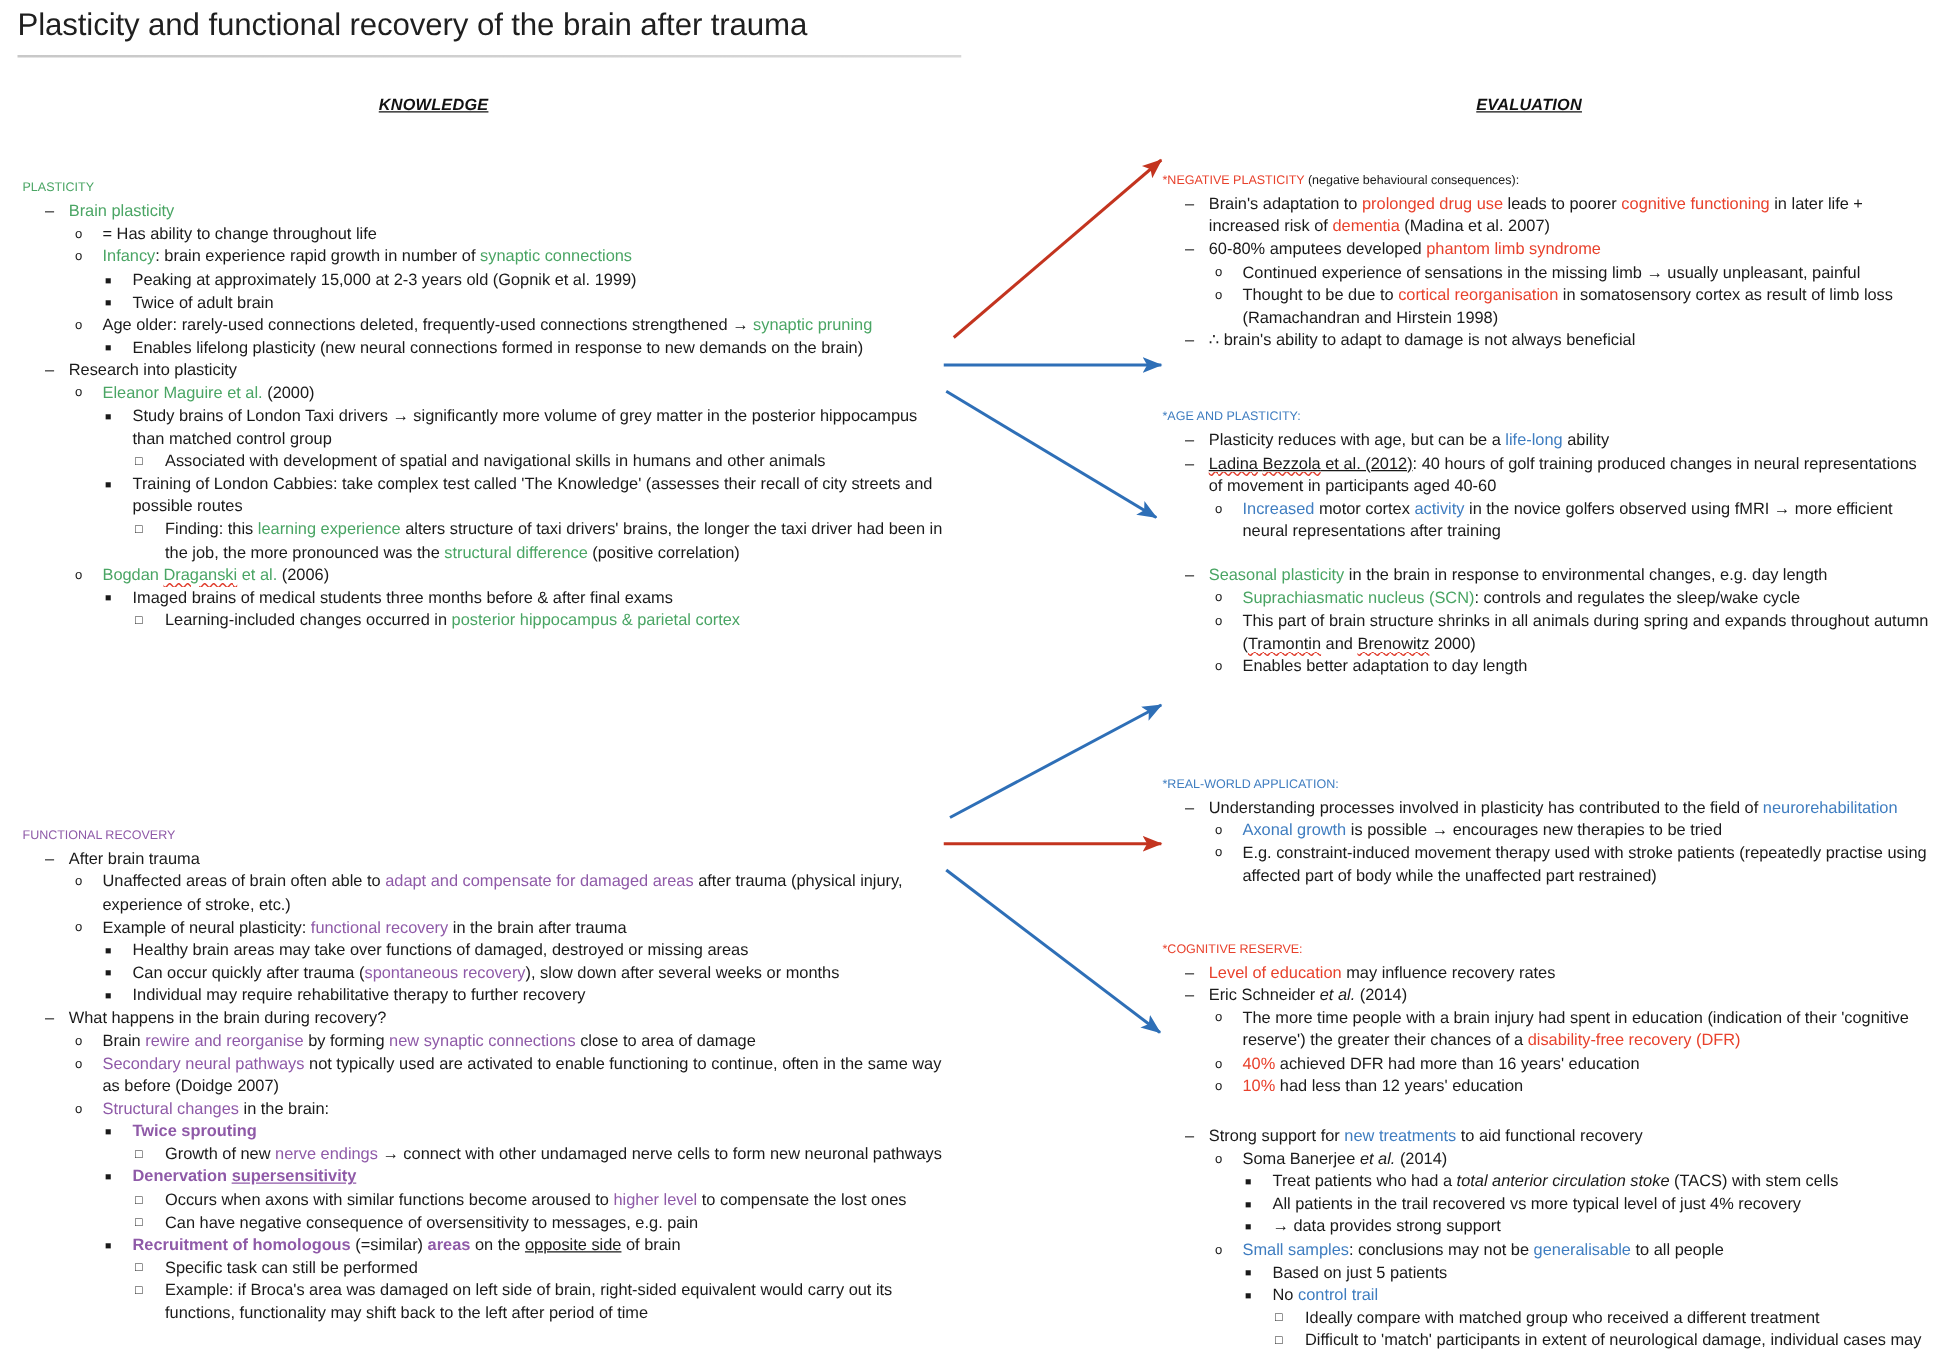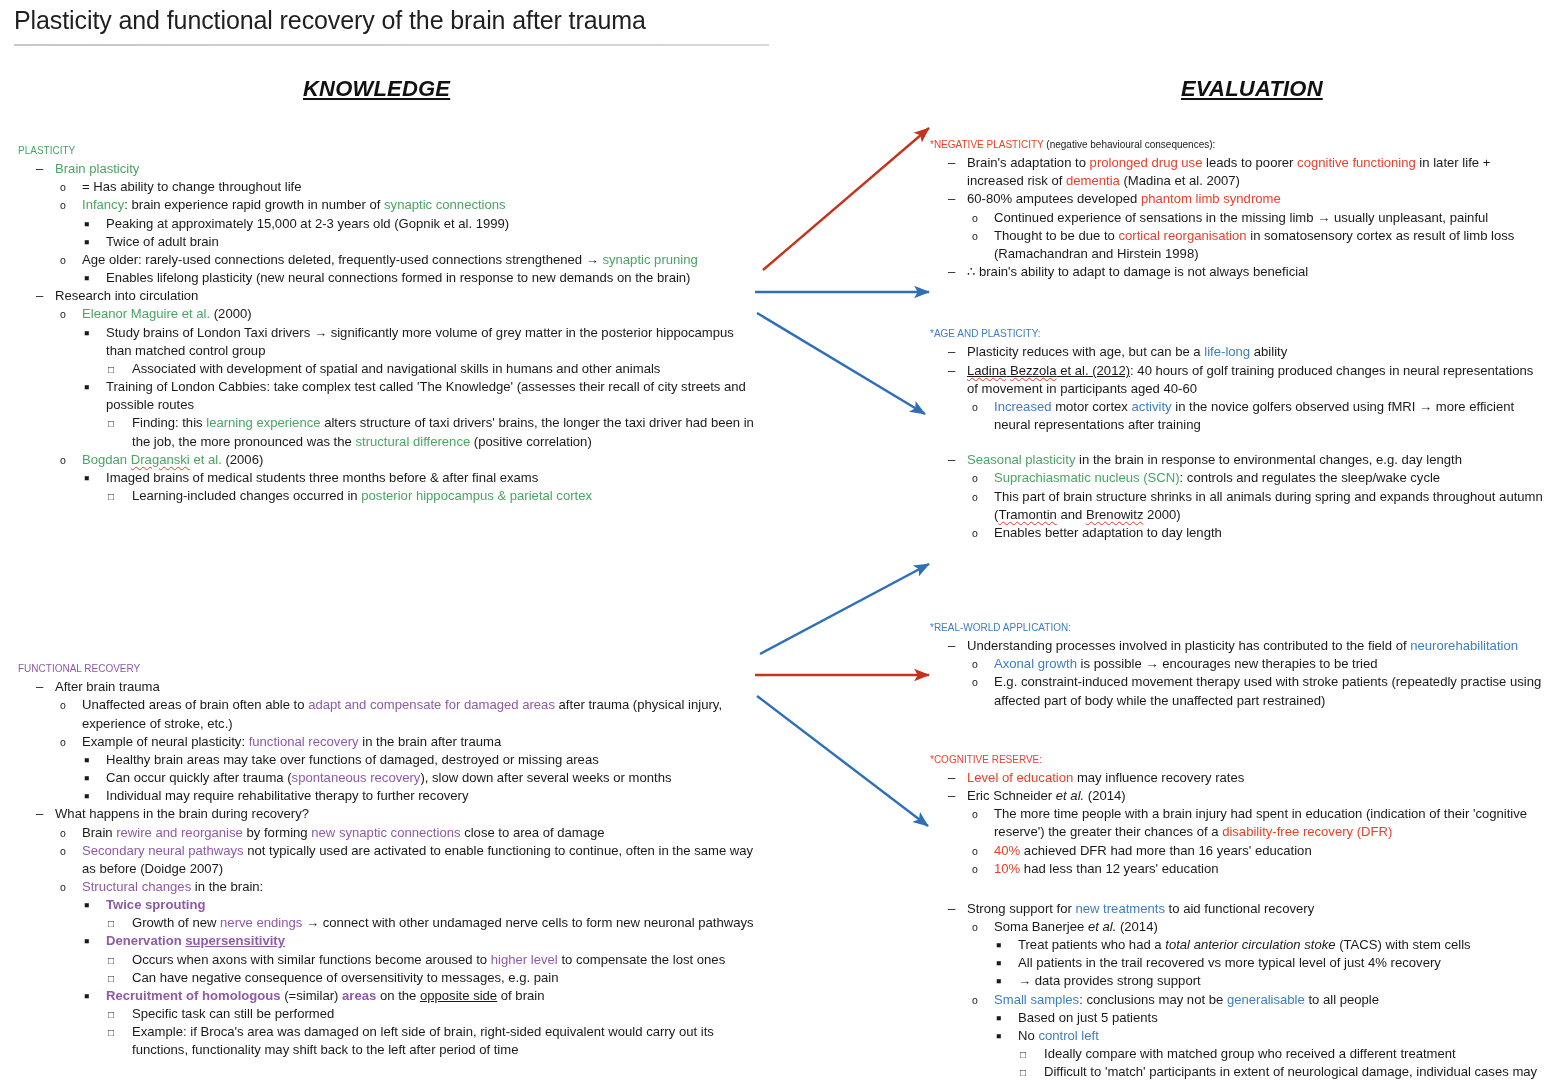--- a/index.html
+++ b/index.html
@@ -16,21 +16,21 @@
     position:absolute;left:14px;top:6px;width:1100px;
     font-size:25px;font-weight:400;color:#1f1f1f;
     letter-spacing:-0.1px;white-space:nowrap;
   }
   .title-rule{
     position:absolute;left:14px;top:44px;width:755px;height:2px;
     background:linear-gradient(to right,#c8c8c8,#d8d8d8);
   }
   
   .col-heading{
-    position:absolute;font-size:22px;font-weight:bold;font-style:italic;
+    position:absolute;font-size:13px;font-weight:bold;font-style:italic;
     text-decoration:underline;color:#111;letter-spacing:0.2px;
   }
   #h-knowledge{left:303px;top:76px;}
   #h-evaluation{left:1181px;top:76px;}
 
   
   .col{position:absolute;font-size:13.1px;line-height:18.15px;}
   #col-left{left:18px;top:118px;width:740px;}
   #col-right{left:930px;top:112px;width:615px;}
 
@@ -136,21 +136,21 @@
     <div class="block lv l2">
       <span class="bl circ">o</span>
       <span class="tx">Age older: rarely-used connections deleted, frequently-used connections strengthened → <span class="green">synaptic pruning</span></span>
     </div>
     <div class="block lv l3">
       <span class="bl sq">■</span>
       <span class="tx">Enables lifelong plasticity (new neural connections formed in response to new demands on the brain)</span>
     </div>
     <div class="block lv l1">
       <span class="bl dash">–</span>
-      <span class="tx">Research into circulation</span>
+      <span class="tx">Research into plasticity</span>
     </div>
     <div class="block lv l2">
       <span class="bl circ">o</span>
       <span class="tx"><span class="green">Eleanor Maguire et al.</span> (2000)</span>
     </div>
     <div class="block lv l3">
       <span class="bl sq">■</span>
       <span class="tx">Study brains of London Taxi drivers → significantly more volume of grey matter in the posterior hippocampus than matched control group</span>
     </div>
     <div class="block lv l4">
@@ -366,21 +366,21 @@
     <div class="block lv l2">
       <span class="bl circ">o</span>
       <span class="tx"><span class="blue">Small samples</span>: conclusions may not be <span class="blue">generalisable</span> to all people</span>
     </div>
     <div class="block lv l3">
       <span class="bl sq">■</span>
       <span class="tx">Based on just 5 patients</span>
     </div>
     <div class="block lv l3">
       <span class="bl sq">■</span>
-      <span class="tx">No <span class="blue">control left</span></span>
+      <span class="tx">No <span class="blue">control trail</span></span>
     </div>
     <div class="block lv l4">
       <span class="bl osq">□</span>
       <span class="tx">Ideally compare with matched group who received a different treatment</span>
     </div>
     <div class="block lv l4">
       <span class="bl osq">□</span>
       <span class="tx">Difficult to 'match' participants in extent of neurological damage, individual cases may be very different from one another</span>
     </div>
     <div class="block lv l3">

